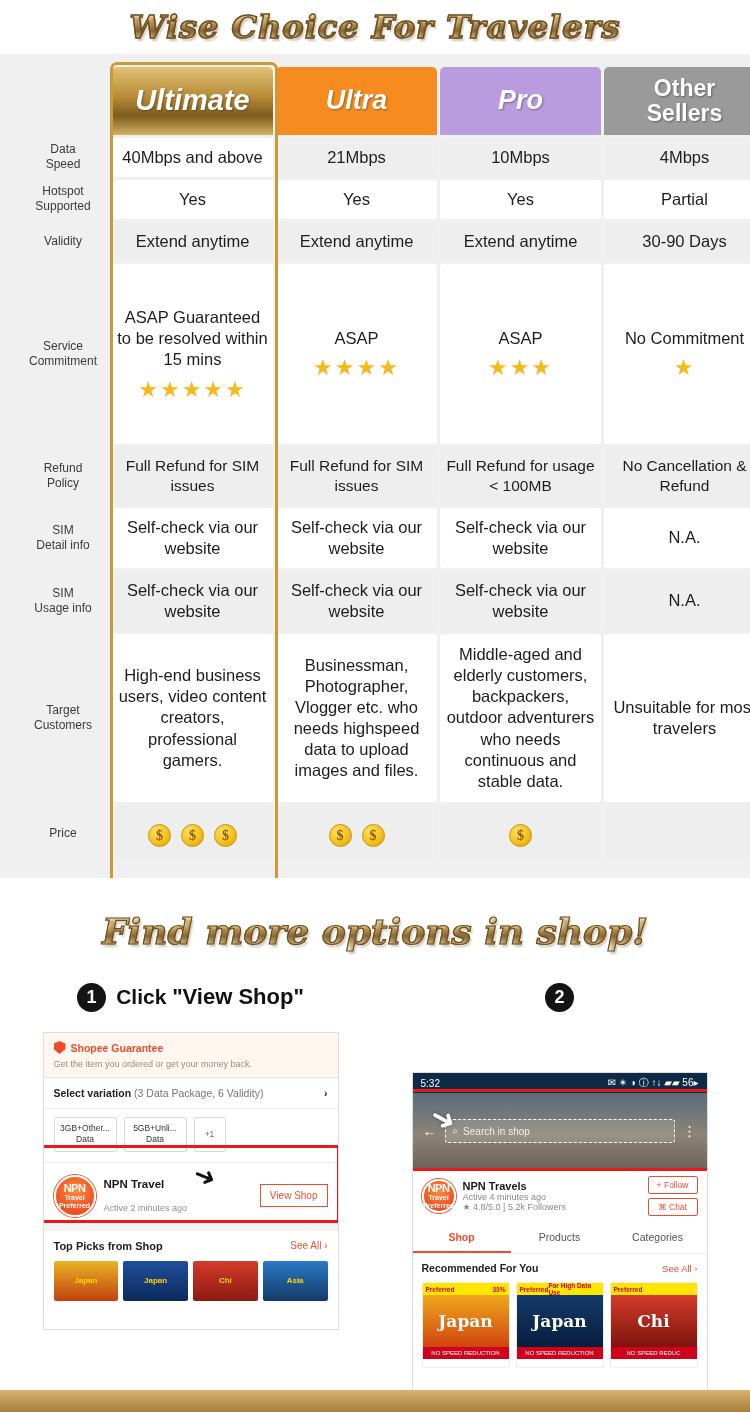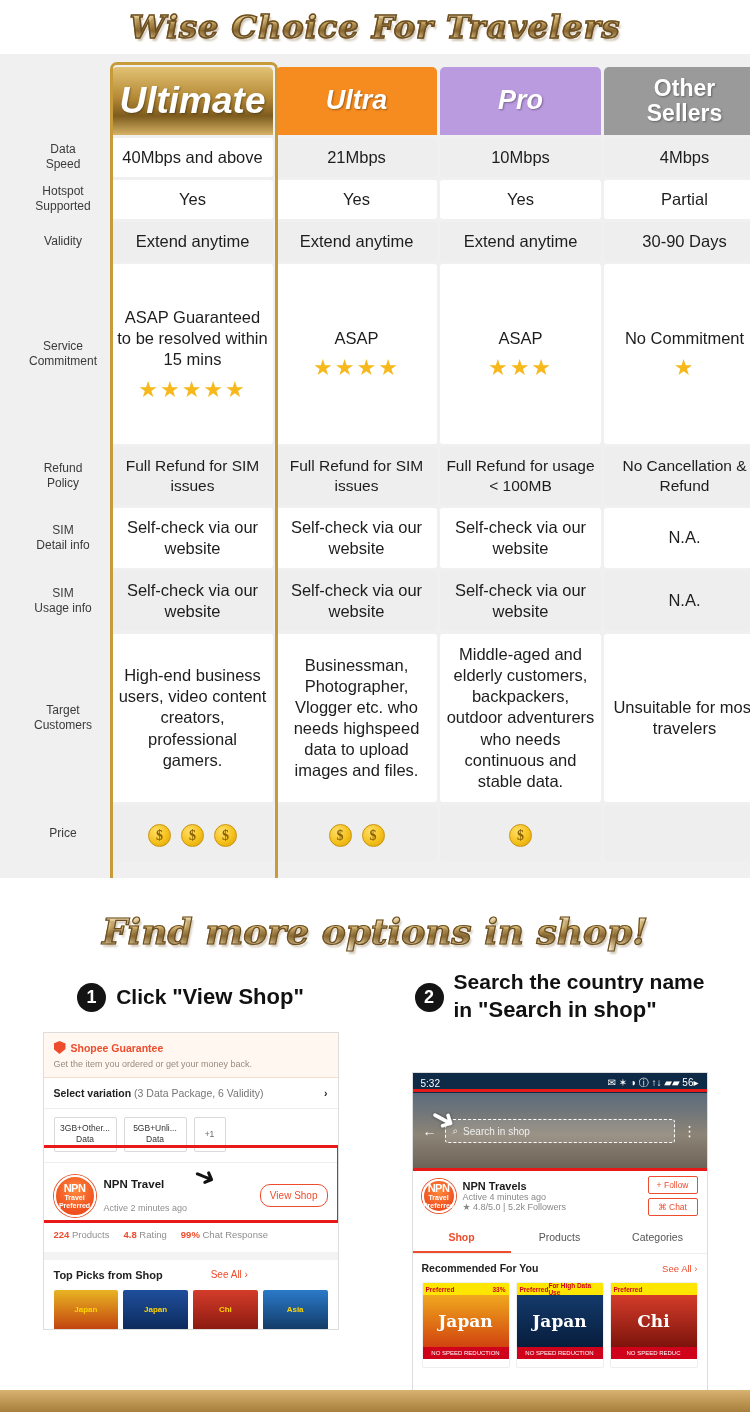--- a/index.html
+++ b/index.html
@@ -65,21 +65,21 @@
     color: #ffffff;
     font-weight: bold;
     font-size: 27px;
     font-style: italic;
     border-radius: 5px 5px 0 0;
     text-shadow: 1px 1px 2px rgba(0,0,0,0.35);
   }
   .hdr.ultimate {
     background: linear-gradient(180deg,#d9b45c 0%, #a97e2e 45%, #7a5a1c 70%, #c8a busc 100%);
     background: linear-gradient(180deg,#e2c274 0%,#b58a37 45%,#7d5c1e 72%,#d5b264 100%);
-    font-size: 37px;
+    font-size: 29px;
   }
   .hdr.ultra { background: #f68b1f; text-align: center; }
   .hdr.pro   { background: #bb9be0; }
   .hdr.other {
     background: #9a9a9a;
     font-size: 23px;
     font-style: normal;
     line-height: 1.05;
   }
   .hdr.other span { display: block; }
@@ -238,33 +238,33 @@
     color: #fff; font-size: 7px; font-weight: bold;
     display: flex; flex-direction: column; align-items: center; justify-content: center;
     flex: 0 0 auto; line-height: 1.05; border: 2px solid #ffffff;
     box-shadow: 0 0 0 1px #e8552a;
   }
   .shop-logo .big { font-size: 11px; letter-spacing: -0.5px;}
   .shop-meta { flex: 1; }
   .shop-name { font-size: 11.5px; color: #1a1a1a; font-weight: bold;}
   .shop-active { font-size: 9px; color: #8f8f8f; margin-top: 13px;}
   .view-shop-btn {
-    border: 1px solid #ee4d2d; color: #ee4d2d; border-radius: 10px;
+    border: 1px solid #ee4d2d; color: #ee4d2d; border-radius: 0;
     font-size: 10px; padding: 5px 9px; white-space: nowrap;
   }
   .shop-stats {
     display: flex; gap: 14px; padding: 6px 10px 12px 10px;
     font-size: 9.5px; color: #8f8f8f;
   }
   .shop-stats b { color: #ee4d2d; font-weight: bold; }
   .top-picks {
     border-top: 8px solid #f3f3f3;
     padding: 9px 10px;
-    display: flex; align-items: center; 
-    font-size: 11px; color: #222; font-weight: bold; gap: 48px;
+    display: flex; align-items: center; justify-content: space-between;
+    font-size: 11px; color: #222; font-weight: bold;
   }
   .top-picks .see { color: #ee4d2d; font-weight: normal; font-size: 10px;}
   .thumbs { display: flex; gap: 5px; padding: 0 10px 8px 10px;}
   .thumb {
     width: 66px; height: 40px; border-radius: 2px; overflow: hidden;
     background: #17365d; position: relative;
     display: flex; align-items: center; justify-content: center;
   }
   .thumb .tt { font-size: 8px; color: #ffd400; font-weight: bold; text-align: center; line-height: 1.1;}
   .thumb.t1 { background: linear-gradient(180deg,#e8b423,#c1410f); }
@@ -565,25 +565,20 @@
               <span>Travel</span>
               <span>Preferred</span>
             </div>
             <div class="shop-meta">
               <div class="shop-name">NPN Travel</div>
               <div class="shop-active">Active 2 minutes ago</div>
             </div>
             <div class="view-shop-btn">View Shop</div>
           </div>
 
-          <div class="shop-stats">
-            <span><b>224</b> <span>Products</span></span>
-            <span><b>4.8</b> <span>Rating</span></span>
-            <span><b>99%</b> <span>Chat Response</span></span>
-          </div>
 
           <div class="top-picks">
             <span>Top Picks from Shop</span>
             <span class="see">See All ›</span>
           </div>
           <div class="thumbs">
             <div class="thumb t1">
                 <span class="tt">Japan</span>
               </div>
             <div class="thumb t2">
@@ -598,26 +593,20 @@
           </div>
 
           <div class="red-box" style="left:-4px; top:112px; width:300px; height:78px;"></div>
           <div class="arrow-black" style="left:150px; top:128px;">➜</div>
         </div>
       </div>
 
       <div class="step">
         <div class="step-head">
           <div class="step-num">2</div>
-          <div class="step-text">
-            <div>Search the country name</div>
-            <div>
-              <span>in </span><span class="q">"Search in shop"</span>
-            </div>
-          </div>
         </div>
 
         <div class="mock mock2">
           <div class="m2-status">
             <span>5:32</span>
             <span>✉ ✶ ◑ ⓘ ↑↓ ▰▰ 56▸</span>
           </div>
           <div class="m2-hero">
             <span class="m2-back">←</span>
             <div class="m2-searchbar">

